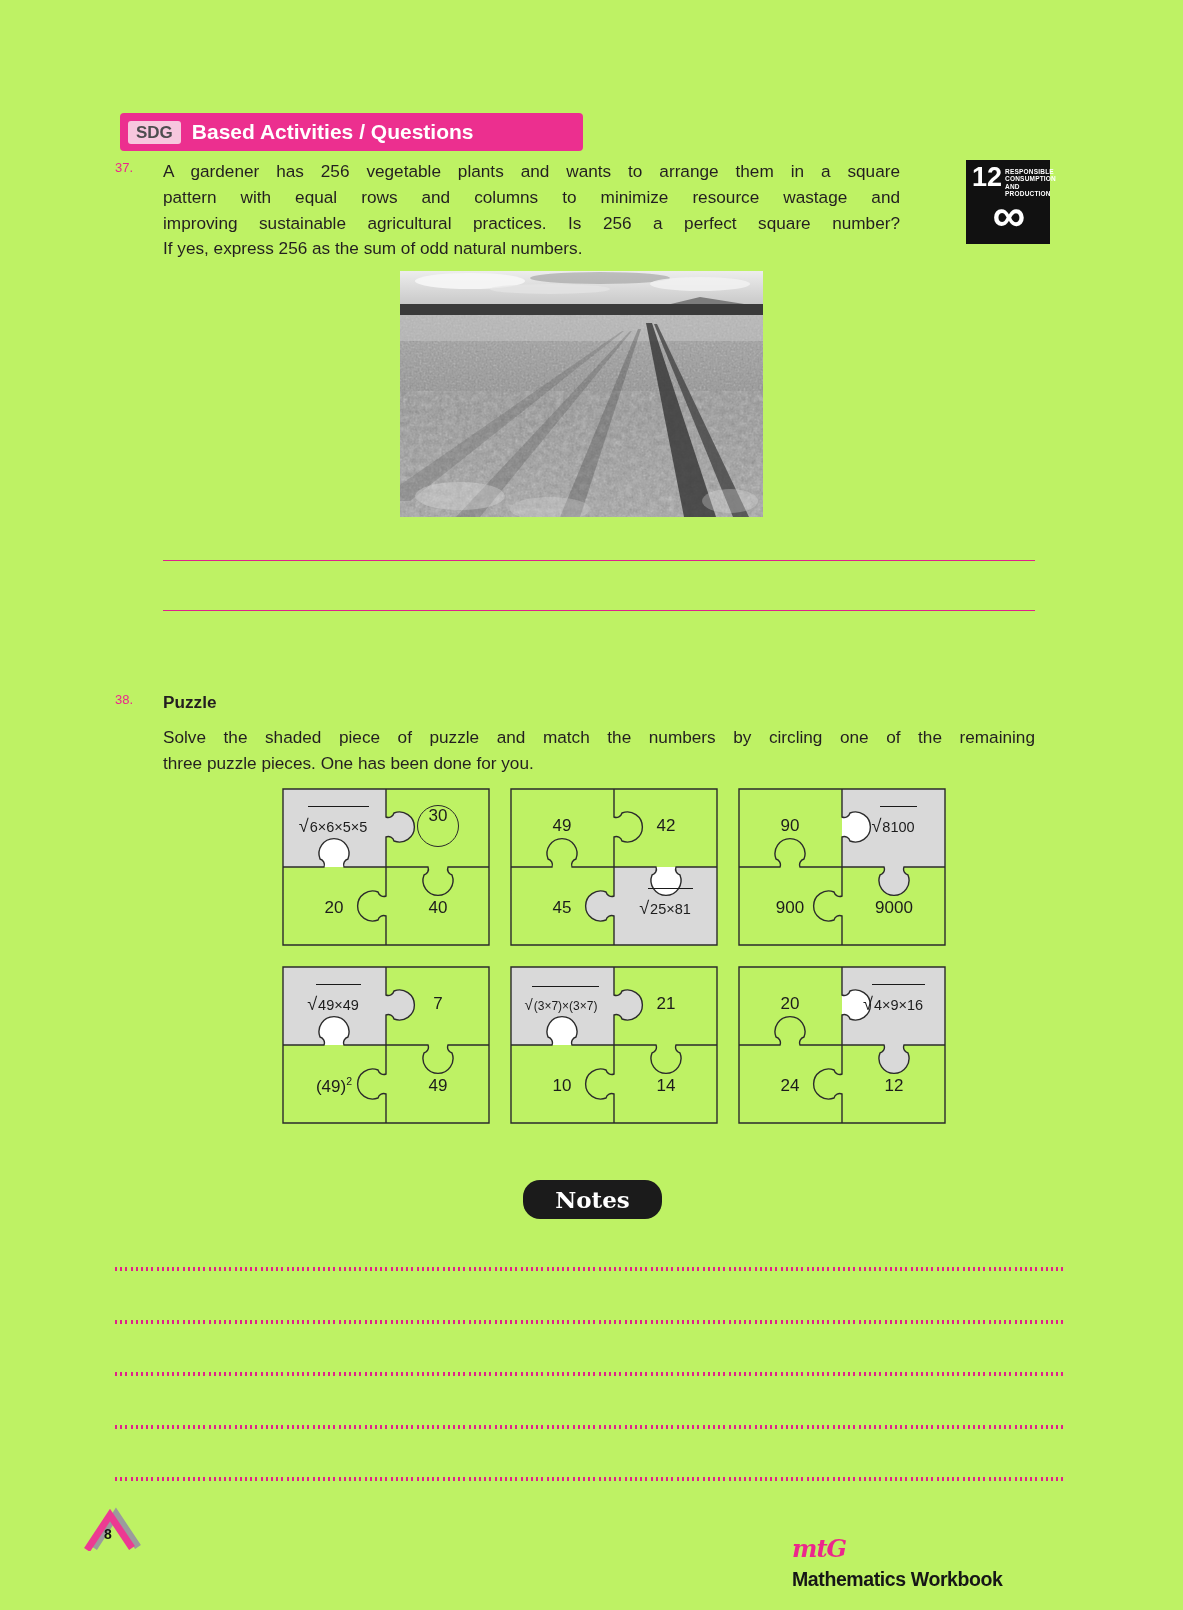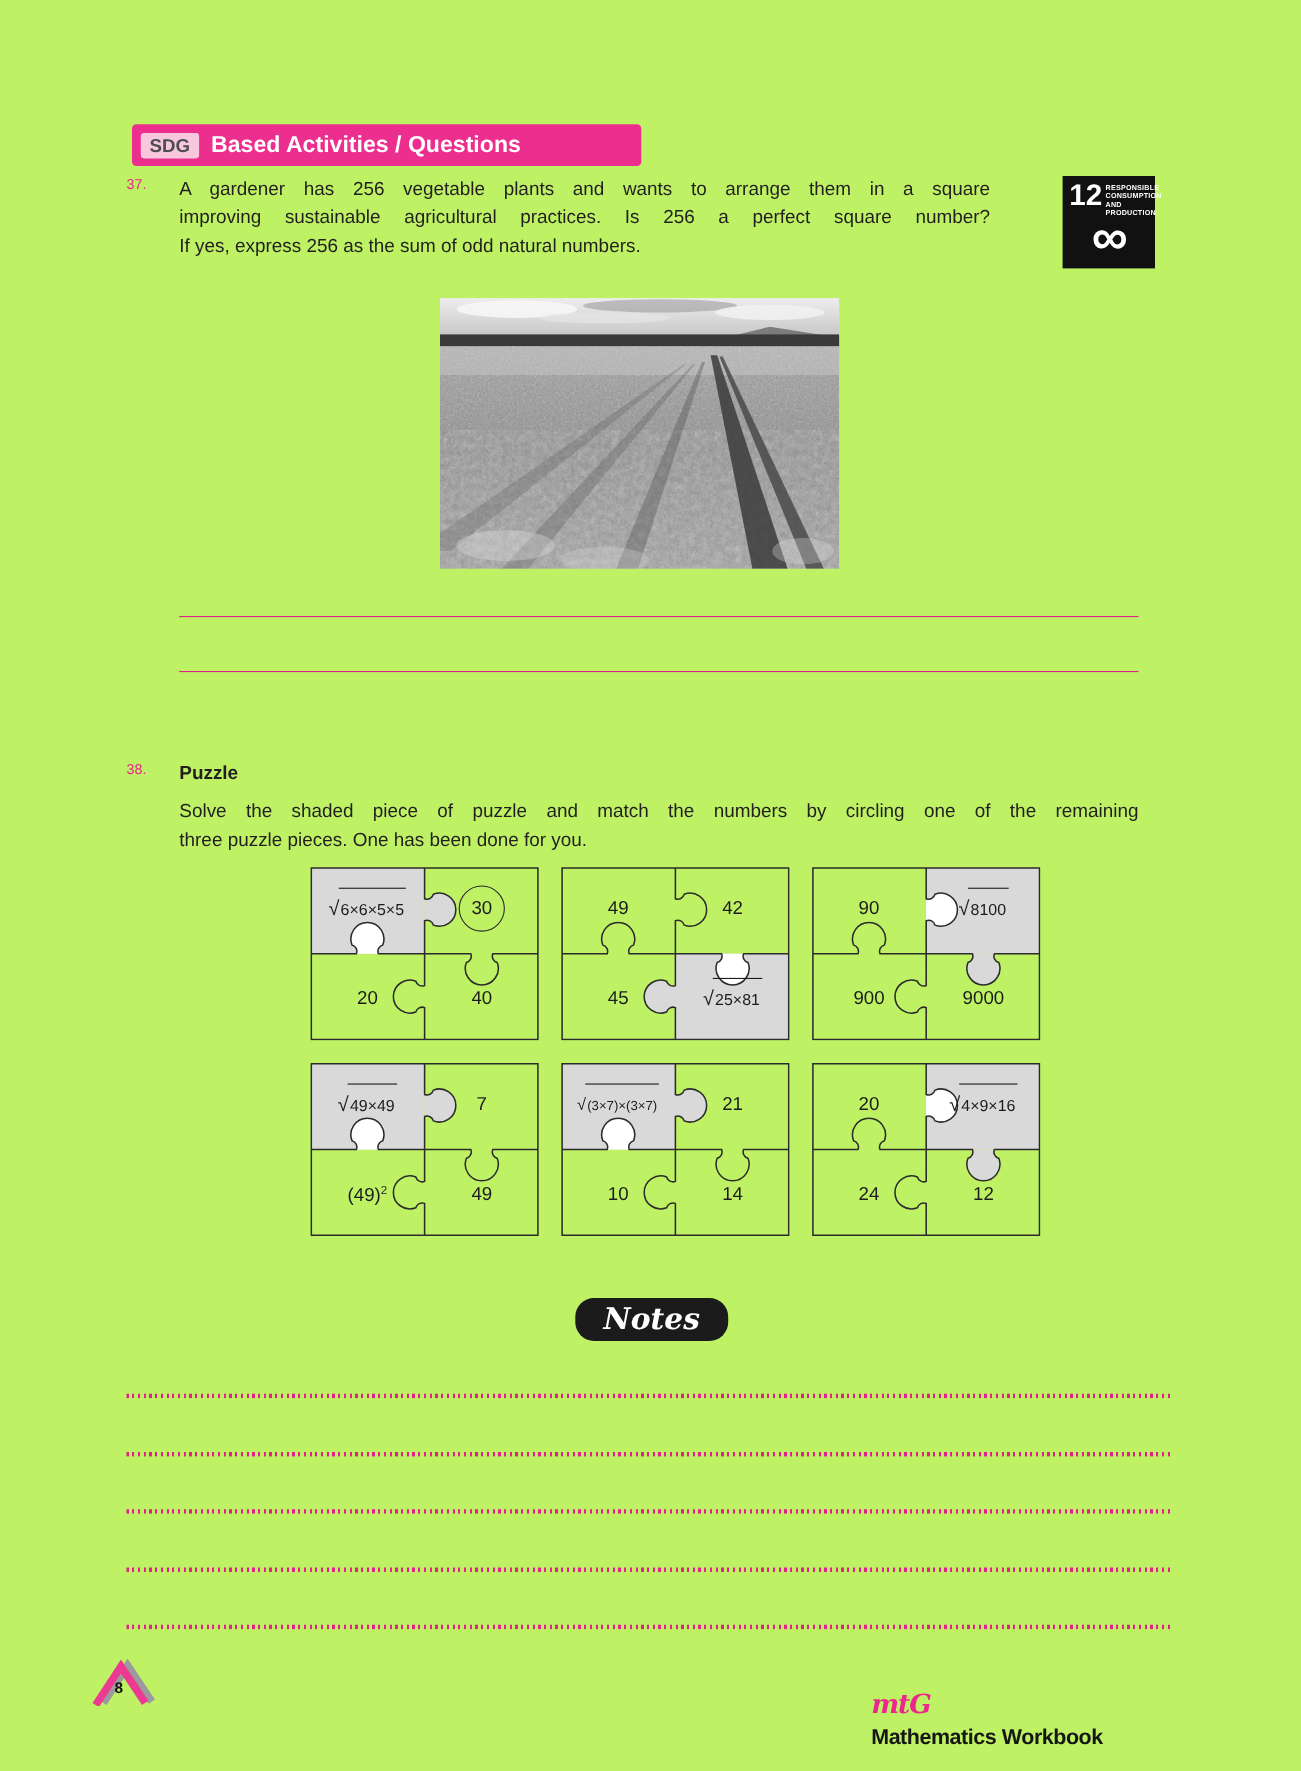--- a/index.html
+++ b/index.html
@@ -48,27 +48,27 @@
     font-size:17px;color:#1c1c1c;z-index:2;}
   .cell.tl{left:4px;top:8px;width:96px;height:60px;}
   .cell.tr{left:108px;top:8px;width:96px;height:60px;}
   .cell.bl{left:4px;top:90px;width:96px;height:60px;}
   .cell.br{left:108px;top:90px;width:96px;height:60px;}
   .sqrt{font-size:14.5px;white-space:nowrap;}
   .sqrt.small{font-size:12px;}
   .rad{font-size:1.25em;margin-right:-1px;}
   .bar{border-top:1.4px solid #1a1a1a;padding:12px 2px;}
   .circle-ring{width:40px;height:40px;border:1.6px solid #2a2a2a;border-radius:50%;
-    display:flex;align-items:center;justify-content:center;}
+    display:flex;justify-content:center;}
   sup{font-size:0.62em;}
 
   
   .notes-badge{position:absolute;left:523px;top:1180px;width:139px;height:39px;background:#1b1b1b;
     border-radius:17px;display:flex;align-items:center;justify-content:center;color:#fff;
-    font-family:"DejaVu Serif",serif;font-style:italic;font-weight:bold;font-size:27px;}
+    font-family:"DejaVu Serif",serif;font-weight:bold;font-size:23px;}
 
   
   .dotline{position:absolute;left:115px;width:950px;height:3.5px;
     background:repeating-linear-gradient(to right,var(--line-pink,#E0218A) 0 2px,transparent 2px 5.2px);}
 
   
   .chevron{position:absolute;left:83px;top:1503px;width:58px;height:48px;}
   .page-num{position:absolute;left:104px;top:1526px;font-size:14px;font-weight:bold;color:#111;}
   .brand{position:absolute;left:792px;top:1537px;display:flex;align-items:baseline;gap:7px;flex-direction:column;}
   .mtg{font-family:"DejaVu Serif",serif;font-style:italic;font-weight:bold;
@@ -82,20 +82,21 @@
 <div class="page">
 
   <div class="sdg-header">
     <span class="sdg-chip">SDG</span>
     <span>Based Activities / Questions</span>
   </div>
 
   <span class="qnum" id="q37-num">37.</span>
   <div id="q37-text">
       <div class="jline">A gardener has 256 vegetable plants and wants to arrange them in a square</div>
+      <div class="jline">pattern with equal rows and columns to minimize resource wastage and</div>
       <div class="jline">improving sustainable agricultural practices. Is 256 a perfect square number?</div>
       <div>If yes, express 256 as the sum of odd natural numbers.</div>
     </div>
 
   <div class="sdg-icon">
     <div class="row">
       <span class="n">12</span>
       <span class="t">
         <span>RESPONSIBLE</span><br>
         <span>CONSUMPTION</span><br>

